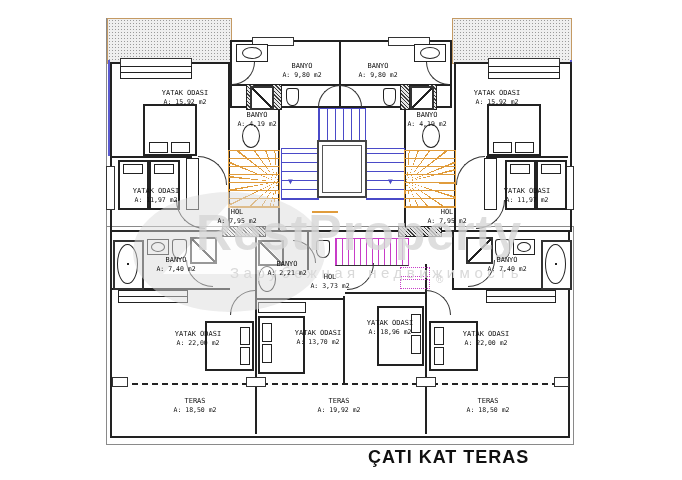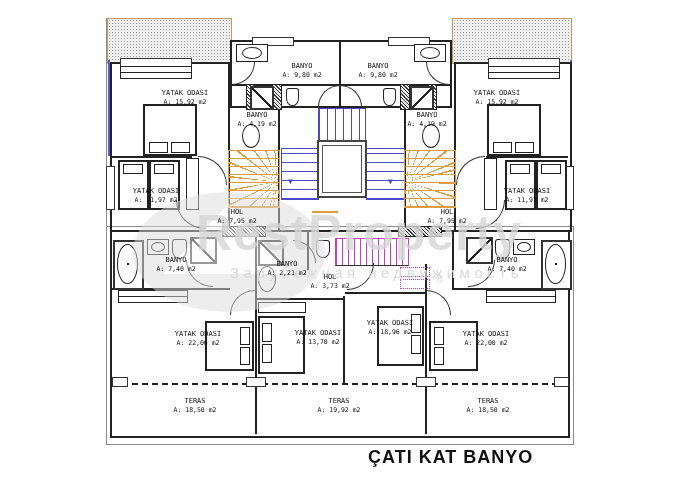--- a/index.html
+++ b/index.html
@@ -319,14 +319,14 @@
   </div>
   <div class="lbl" style="left:339px;top:397px;">
     <span class="rn">TERAS</span>
     <span class="ra">A: 19,92 m2</span>
   </div>
   <div class="lbl" style="left:488px;top:397px;">
     <span class="rn">TERAS</span>
     <span class="ra">A: 18,50 m2</span>
   </div>
 
-  <div id="title">ÇATI KAT BANYO</div>
+  <div id="title">ÇATI KAT TERAS</div>
 </div>
 
 </body></html>

